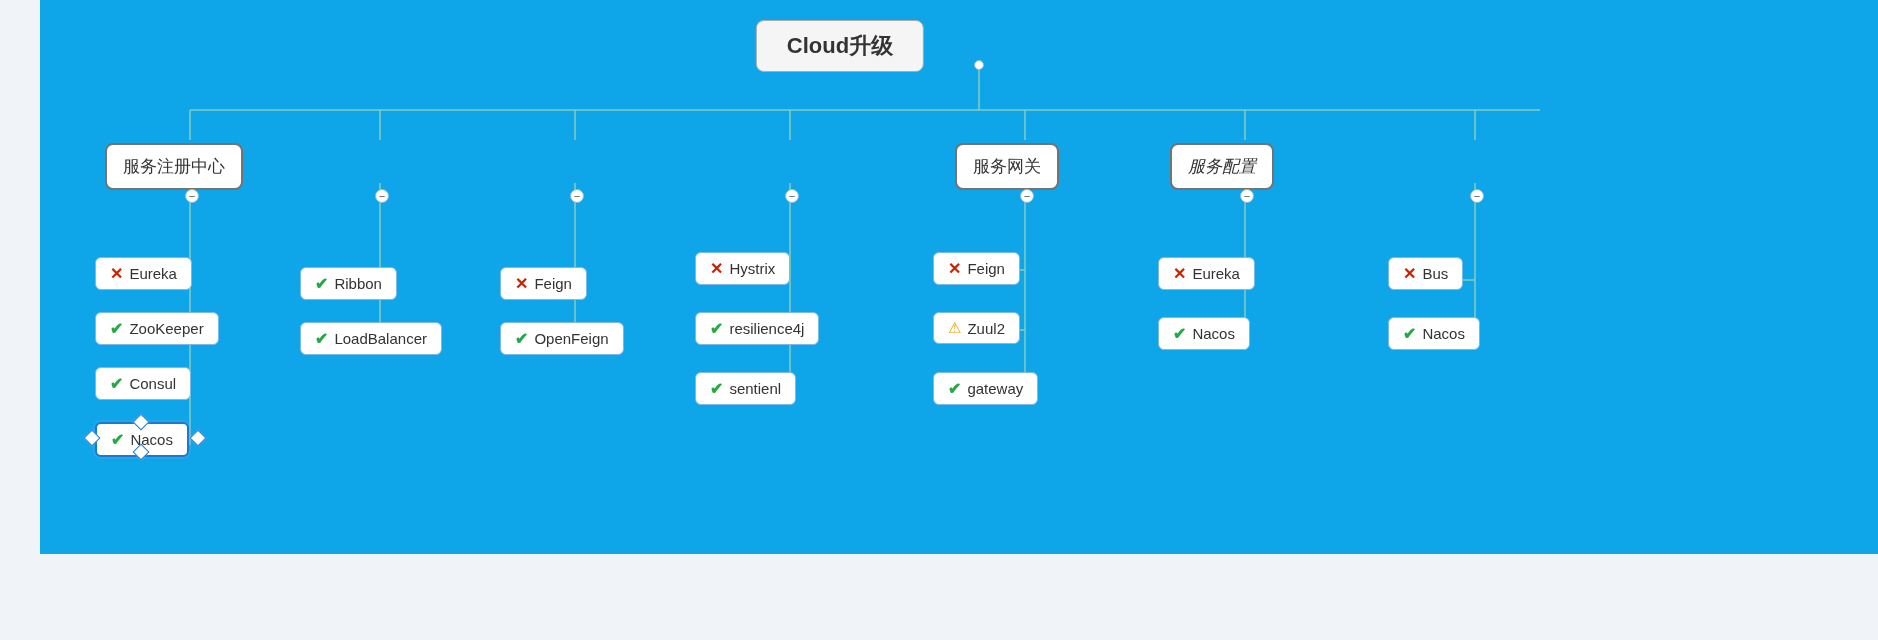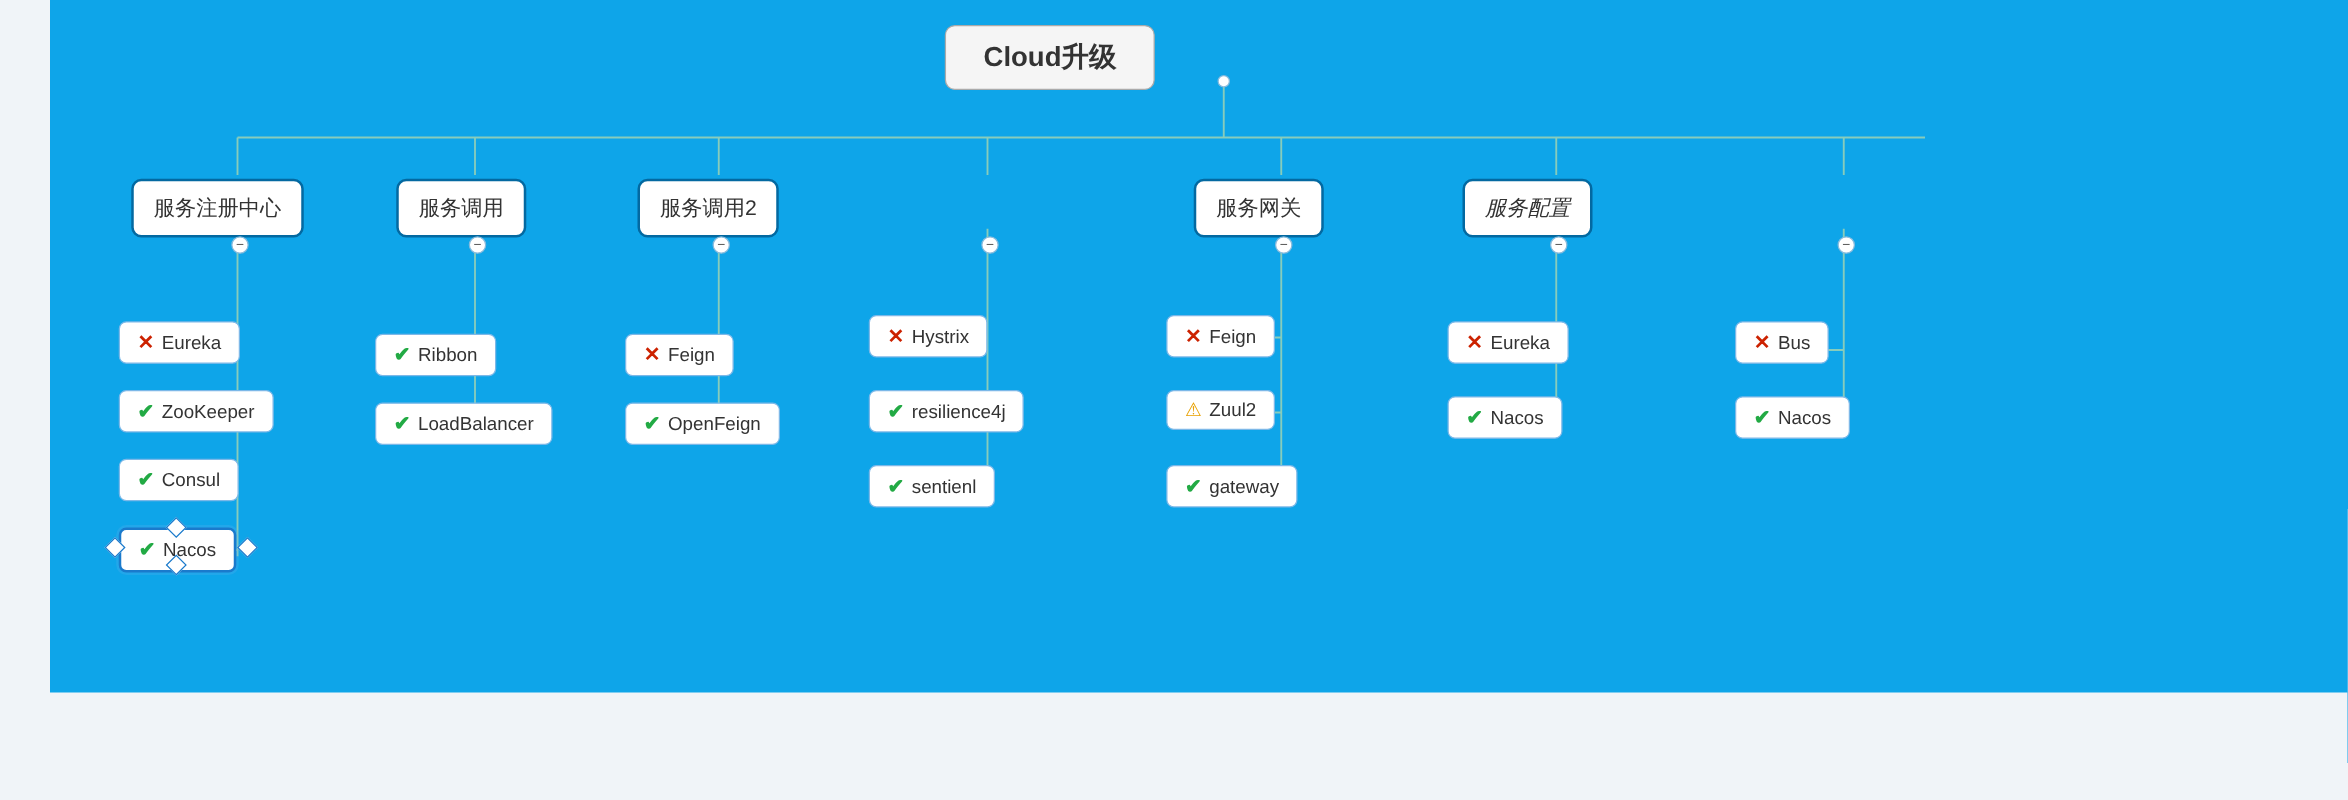--- a/index.html
+++ b/index.html
@@ -30,21 +30,21 @@
       font-size: 22px;
       font-weight: bold;
       color: #333;
       white-space: nowrap;
       z-index: 10;
     }
     
     .category-node {
       position: absolute;
       background: white;
-      border: 2px solid #0369a1;
+      border: 2px solid #737373;
       border-radius: 8px;
       padding: 10px 16px;
       font-size: 17px;
       color: #333;
       white-space: nowrap;
       z-index: 10;
       text-align: center;
     }
     
     .item-node {
@@ -197,28 +197,22 @@
     <span>Cloud升级</span>
   </div>
 
   <div class="connector-dot" style="left:934px; top:60px;"></div>
 
   <div class="category-node" style="left:65px; top:143px;">
     <span>服务注册中心</span>
   </div>
   <div class="collapse-btn" style="left:145px; top:189px;">−</div>
 
-  <div class="category-node" style="left:277px; top:143px;">
-    <span>服务调用</span>
-  </div>
   <div class="collapse-btn" style="left:335px; top:189px;">−</div>
 
-  <div class="category-node" style="left:470px; top:143px;">
-    <span>服务调用2</span>
-  </div>
   <div class="collapse-btn" style="left:530px; top:189px;">−</div>
 
   <div class="collapse-btn" style="left:745px; top:189px;">−</div>
 
   <div class="category-node" style="left:915px; top:143px;">
     <span>服务网关</span>
   </div>
   <div class="collapse-btn" style="left:980px; top:189px;">−</div>
 
   <div class="category-node" style="left:1130px; top:143px;font-style:italic;">

